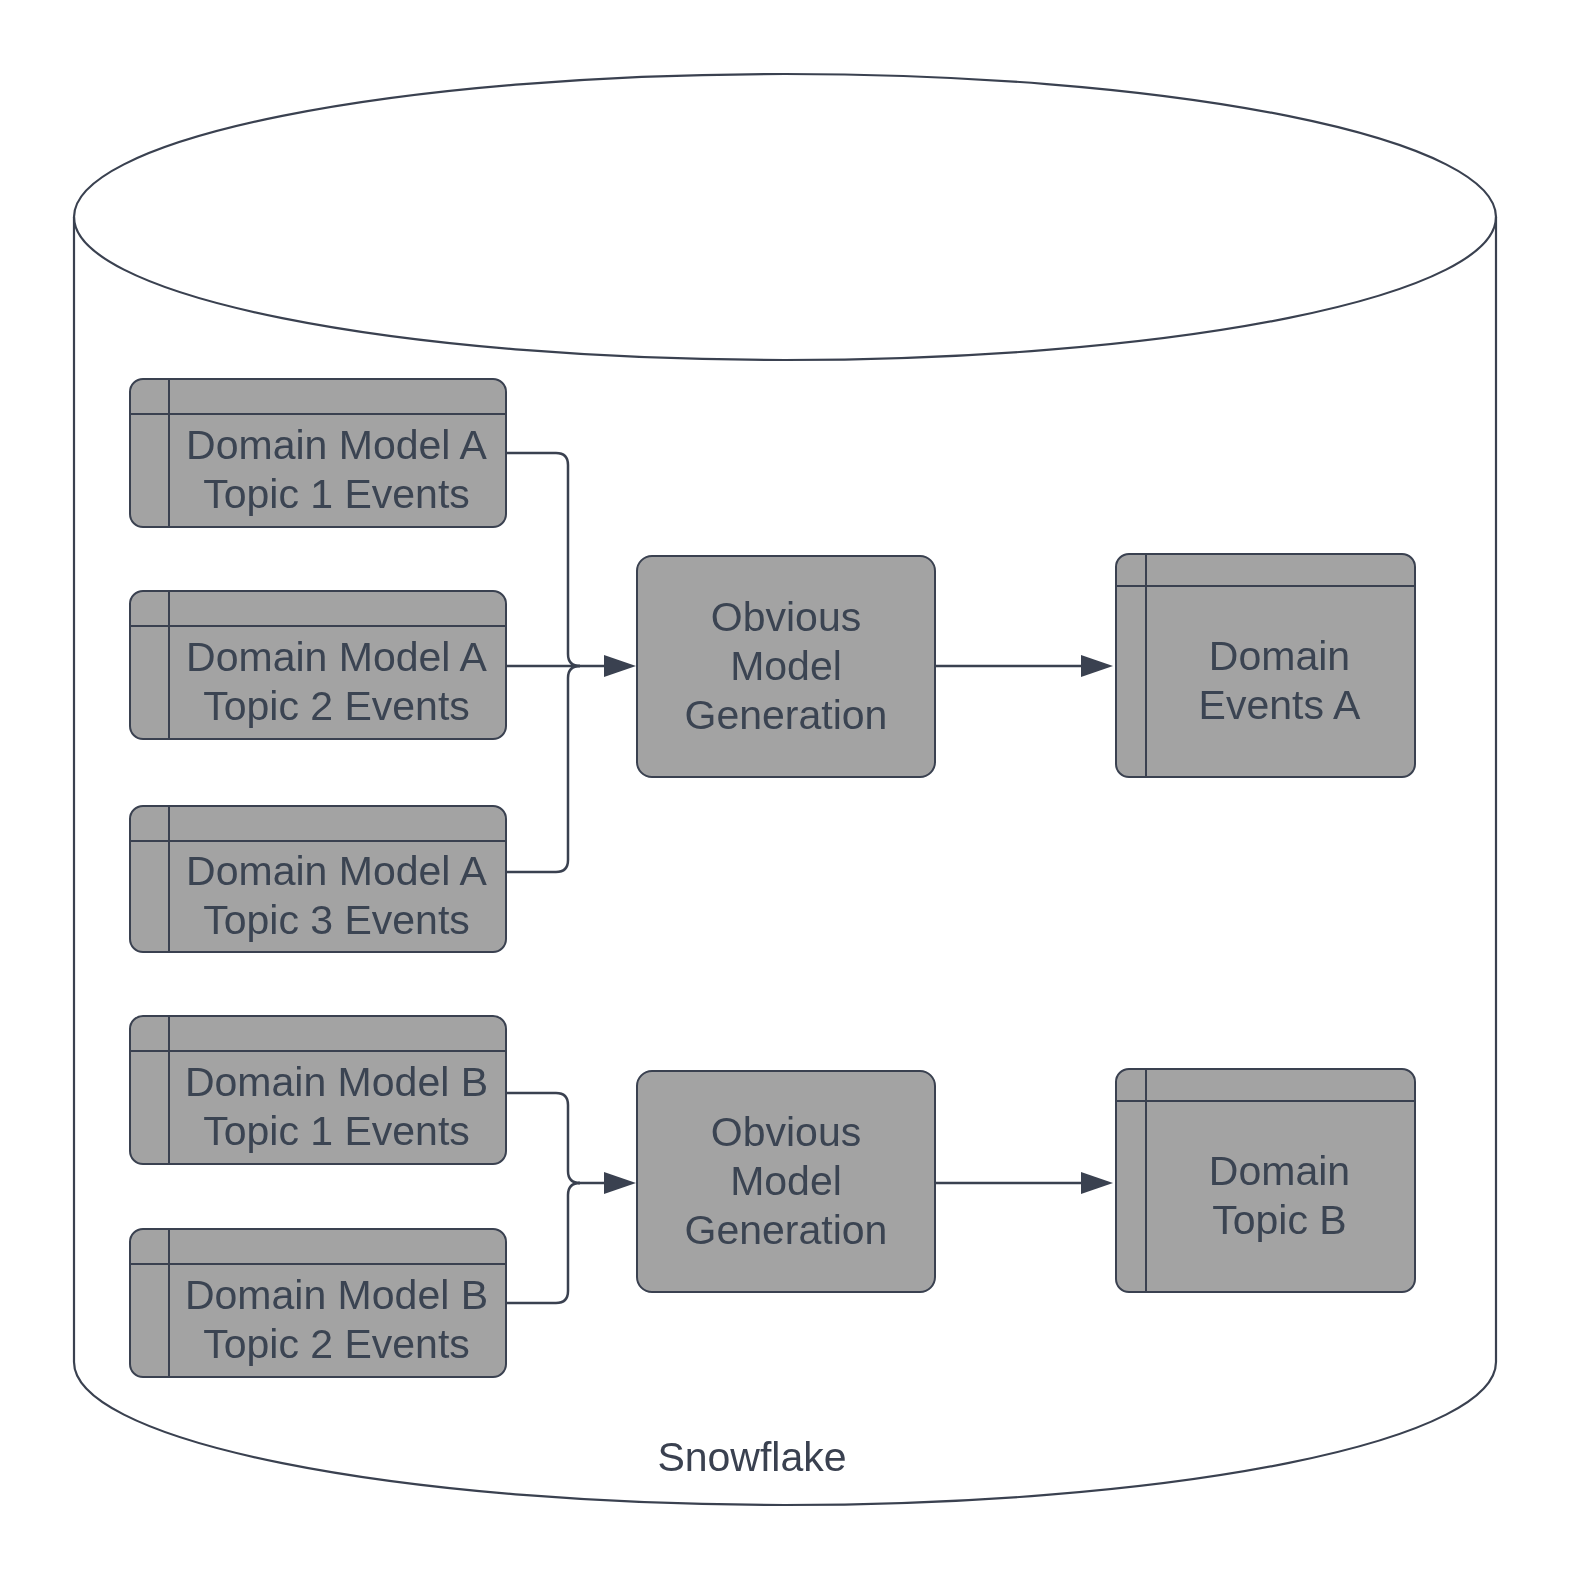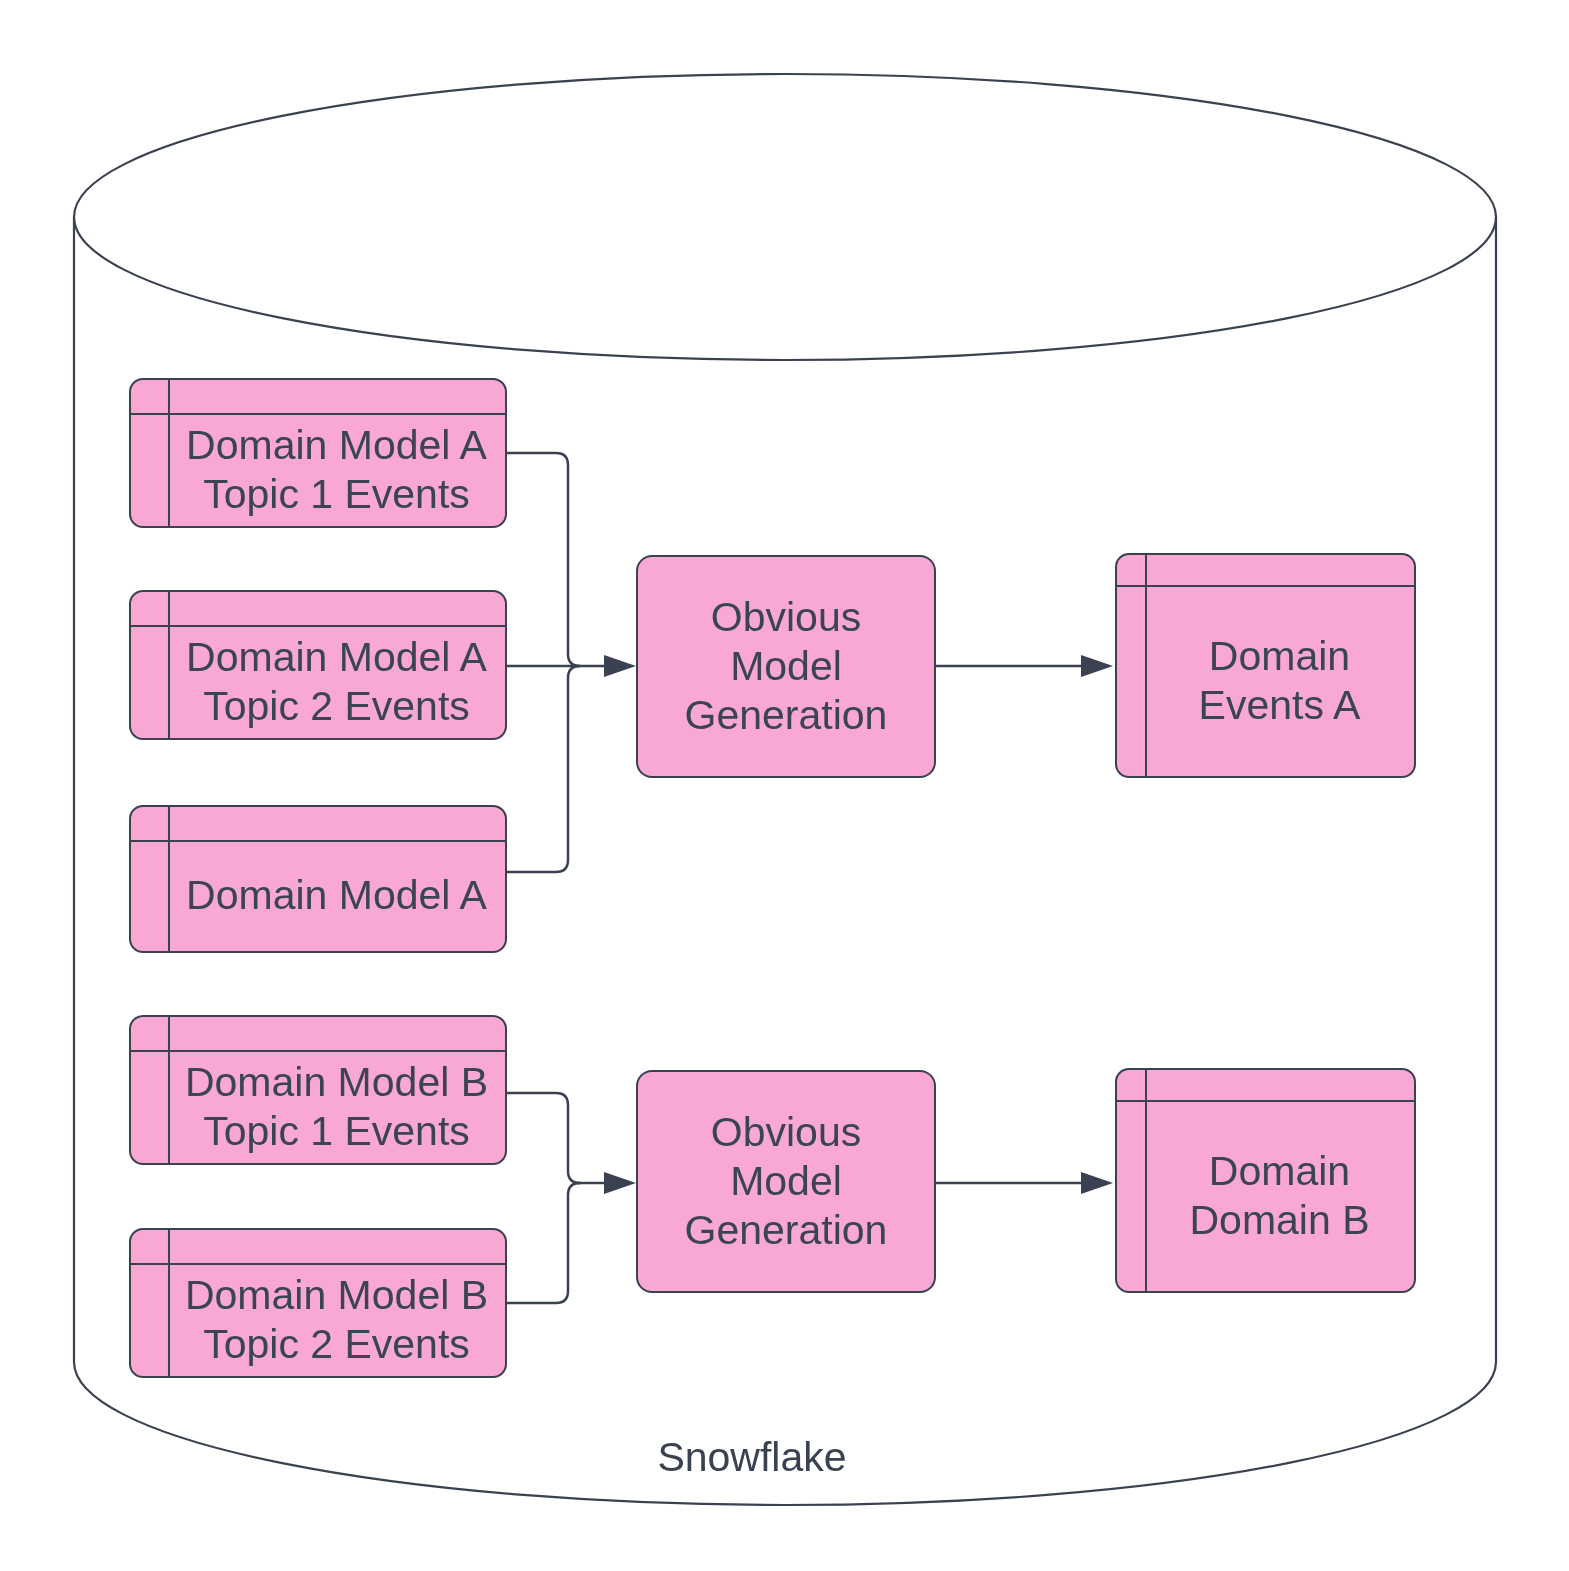--- a/index.html
+++ b/index.html
@@ -19,21 +19,21 @@
   #wires {
     position: absolute;
     left: 0; top: 0;
     width: 1569px; height: 1571px;
   }
   .node {
     position: absolute;
     box-sizing: border-box;
     border: 2.5px solid #3a4150;
     border-radius: 14px;
-    background: #f9a8d4;
+    background: #a3a3a3;
     display: flex;
     flex-direction: column;
     justify-content: center;
     text-align: center;
     font-size: 41px;
     line-height: 49px;
     color: #3b4452;
   }
   .node .label { display: block; }
   .node .label span { display: block; white-space: nowrap; }
@@ -110,20 +110,21 @@
       <span>Domain Model A</span>
       <span>Topic 2 Events</span>
     </div>
   </div>
 
   <div class="node tablebox" style="left:129px; top:805px; width:378px; height:148px;">
     <div class="hdiv"></div>
     <div class="vdiv"></div>
     <div class="label">
       <span>Domain Model A</span>
+      <span>Topic 3 Events</span>
     </div>
   </div>
 
   <div class="node tablebox" style="left:129px; top:1015px; width:378px; height:150px;">
     <div class="hdiv"></div>
     <div class="vdiv"></div>
     <div class="label">
       <span>Domain Model B</span>
       <span>Topic 1 Events</span>
     </div>
@@ -161,19 +162,19 @@
       <span>Domain</span>
       <span>Events A</span>
     </div>
   </div>
 
   <div class="node tablebox outbox" style="left:1115px; top:1068px; width:301px; height:225px;">
     <div class="hdiv"></div>
     <div class="vdiv"></div>
     <div class="label">
       <span>Domain</span>
-      <span>Domain B</span>
+      <span>Topic B</span>
     </div>
   </div>
 
   <div id="snowflake-label">Snowflake</div>
 
 </div>
 
 </body></html>

